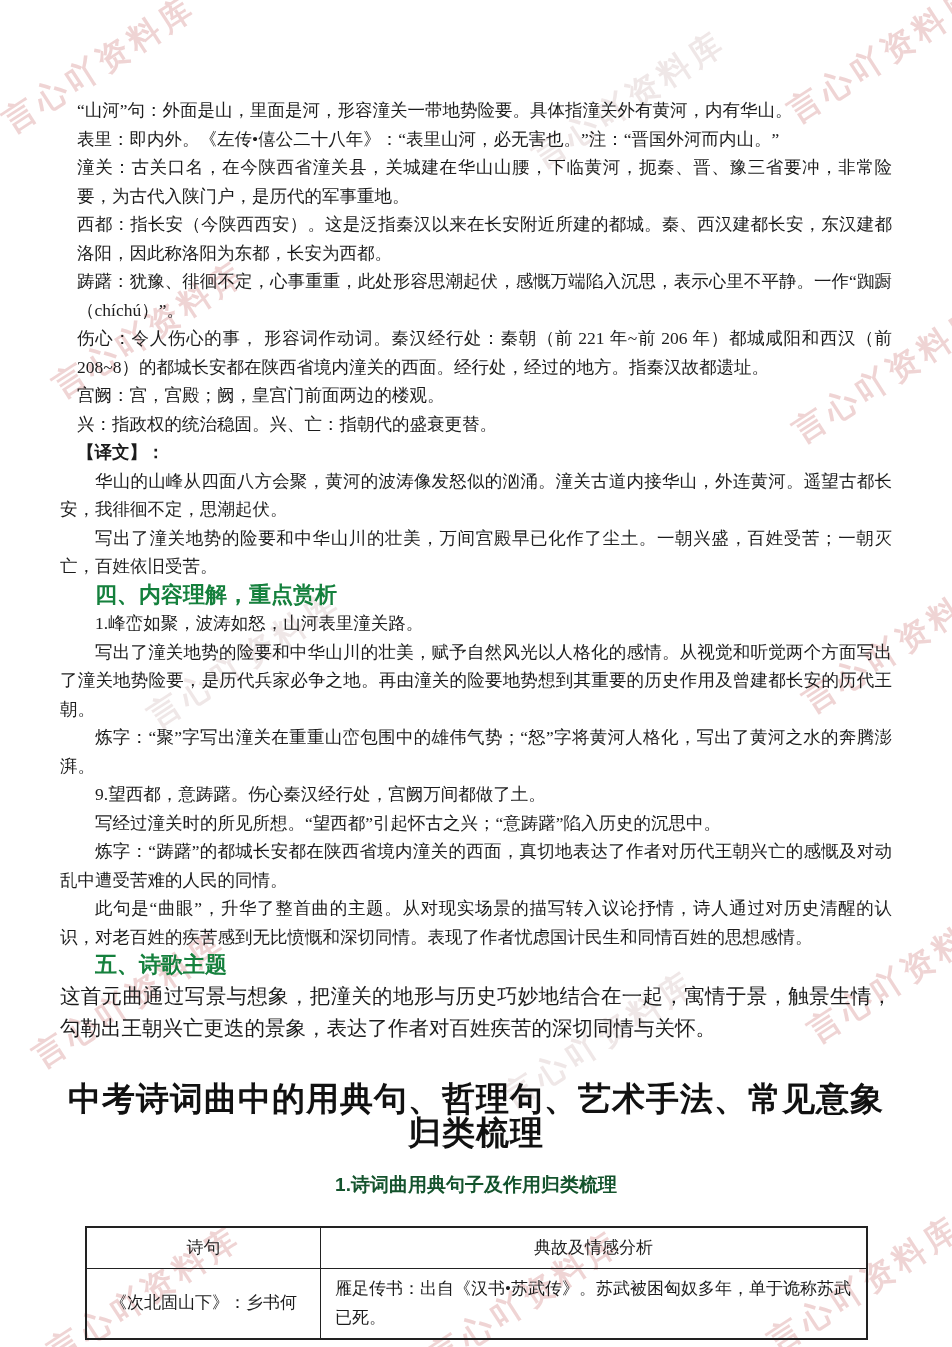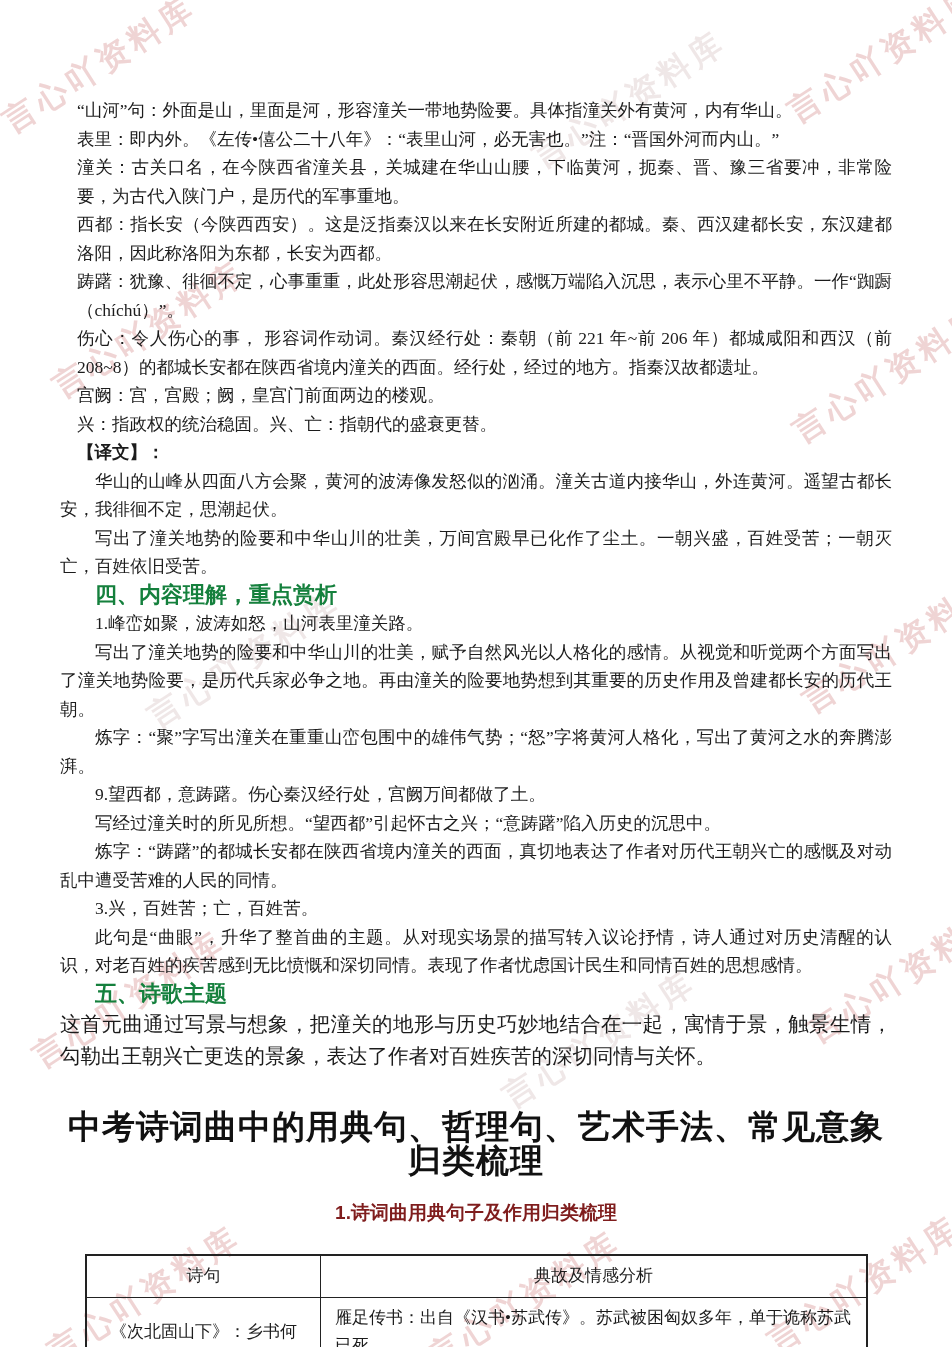--- a/index.html
+++ b/index.html
@@ -52,21 +52,21 @@
     text-align:center; font-weight:bold;
     font-family:"Liberation Sans","DejaVu Sans",sans-serif;
     font-size:33px; line-height:34px; letter-spacing:1px;
     color:#111;
   }
   .sub-title {
     margin-top:18px;
     text-align:center; font-weight:bold;
     font-family:"Liberation Sans","DejaVu Sans",sans-serif;
     font-size:19px; line-height:26px;
-    color:#7f1d1d;
+    color:#14532d;
   }
 
   table.typology {
     margin:28px 0 0 25px;
     width:783px;
     border-collapse:collapse;
     border:2px solid #222;
     font-size:17px;
   }
   table.typology th, table.typology td {
@@ -126,21 +126,20 @@
     </div>
 
     <div>
       <p class="heading-red">四、内容理解，重点赏析</p>
       <p class="para">1.峰峦如聚，波涛如怒，山河表里潼关路。</p>
       <p class="para">写出了潼关地势的险要和中华山川的壮美，赋予自然风光以人格化的感情。从视觉和听觉两个方面写出了潼关地势险要，是历代兵家必争之地。再由潼关的险要地势想到其重要的历史作用及曾建都长安的历代王朝。</p>
       <p class="para">炼字：“聚”字写出潼关在重重山峦包围中的雄伟气势；“怒”字将黄河人格化，写出了黄河之水的奔腾澎湃。</p>
       <p class="para">9.望西都，意踌躇。伤心秦汉经行处，宫阙万间都做了土。</p>
       <p class="para">写经过潼关时的所见所想。“望西都”引起怀古之兴；“意踌躇”陷入历史的沉思中。</p>
       <p class="para">炼字：“踌躇”的都城长安都在陕西省境内潼关的西面，真切地表达了作者对历代王朝兴亡的感慨及对动乱中遭受苦难的人民的同情。</p>
-      <p class="para para-gap">3.兴，百姓苦；亡，百姓苦。</p>
       <p class="para">此句是“曲眼”，升华了整首曲的主题。从对现实场景的描写转入议论抒情，诗人通过对历史清醒的认识，对老百姓的疾苦感到无比愤慨和深切同情。表现了作者忧虑国计民生和同情百姓的思想感情。</p>
     </div>
 
     <div>
       <p class="heading-red">五、诗歌主题</p>
       <p class="theme-body">这首元曲通过写景与想象，把潼关的地形与历史巧妙地结合在一起，寓情于景，触景生情，勾勒出王朝兴亡更迭的景象，表达了作者对百姓疾苦的深切同情与关怀。</p>
     </div>
 
     <h1 class="big-title">中考诗词曲中的用典句、哲理句、艺术手法、常见意象归类梳理</h1>
     <h2 class="sub-title">1.诗词曲用典句子及作用归类梳理</h2>

